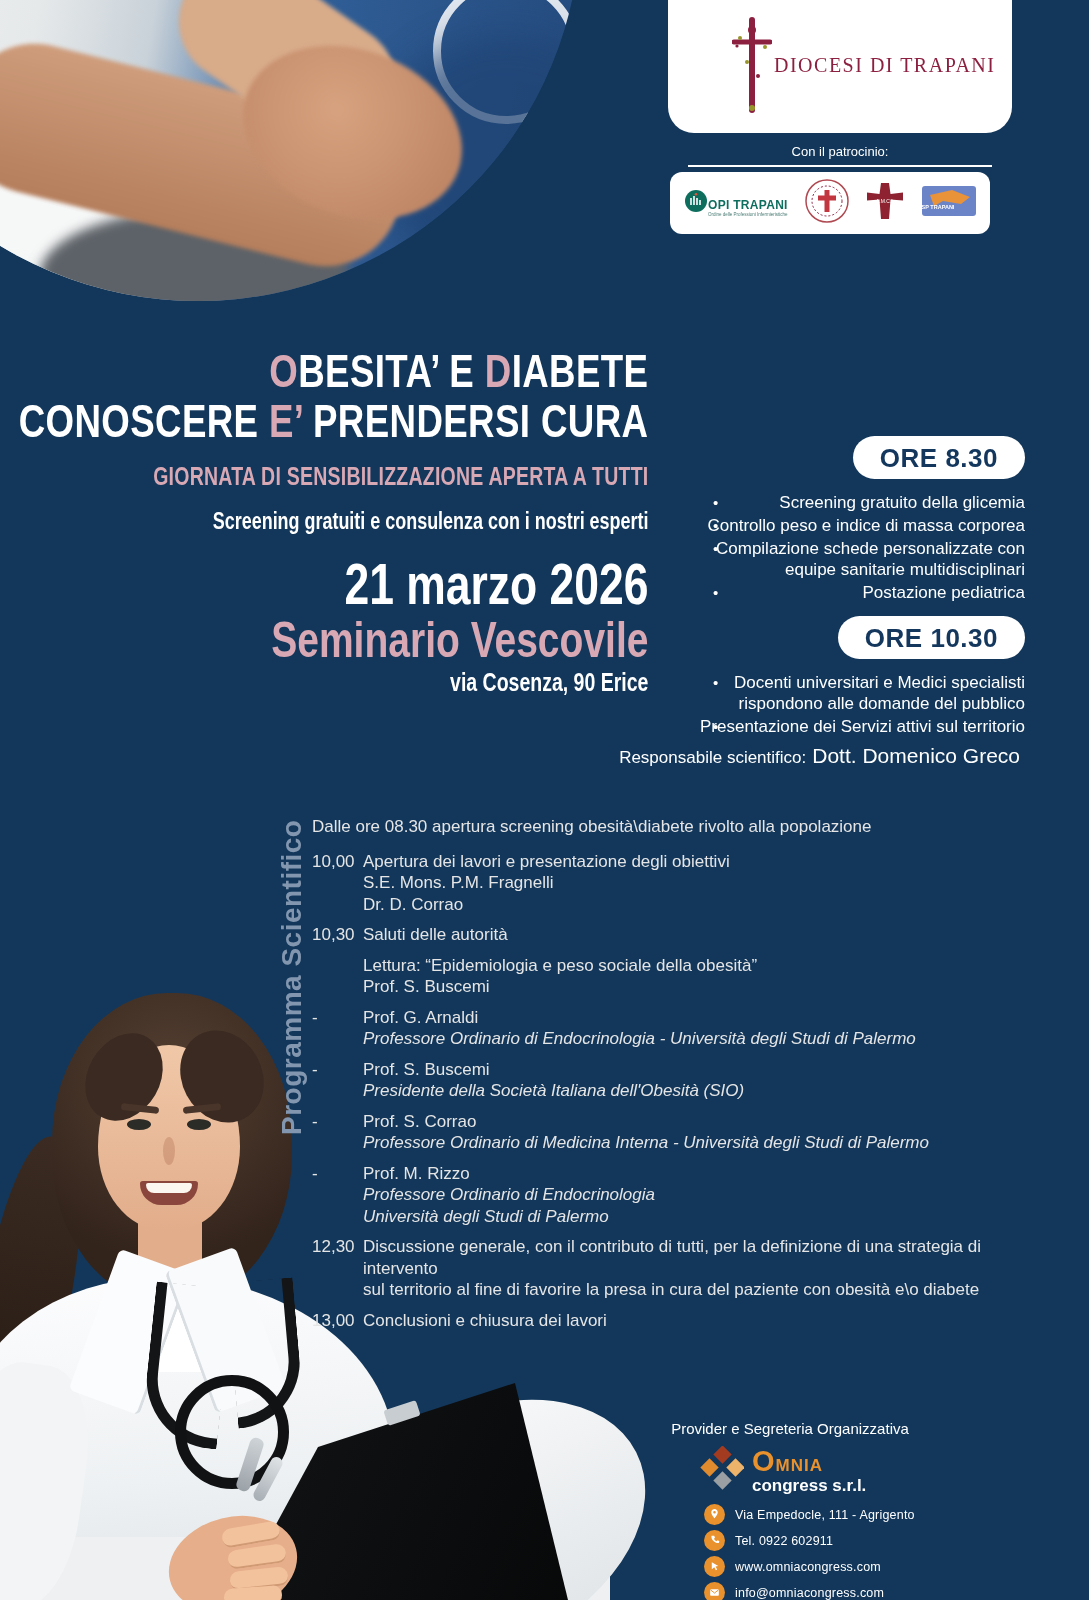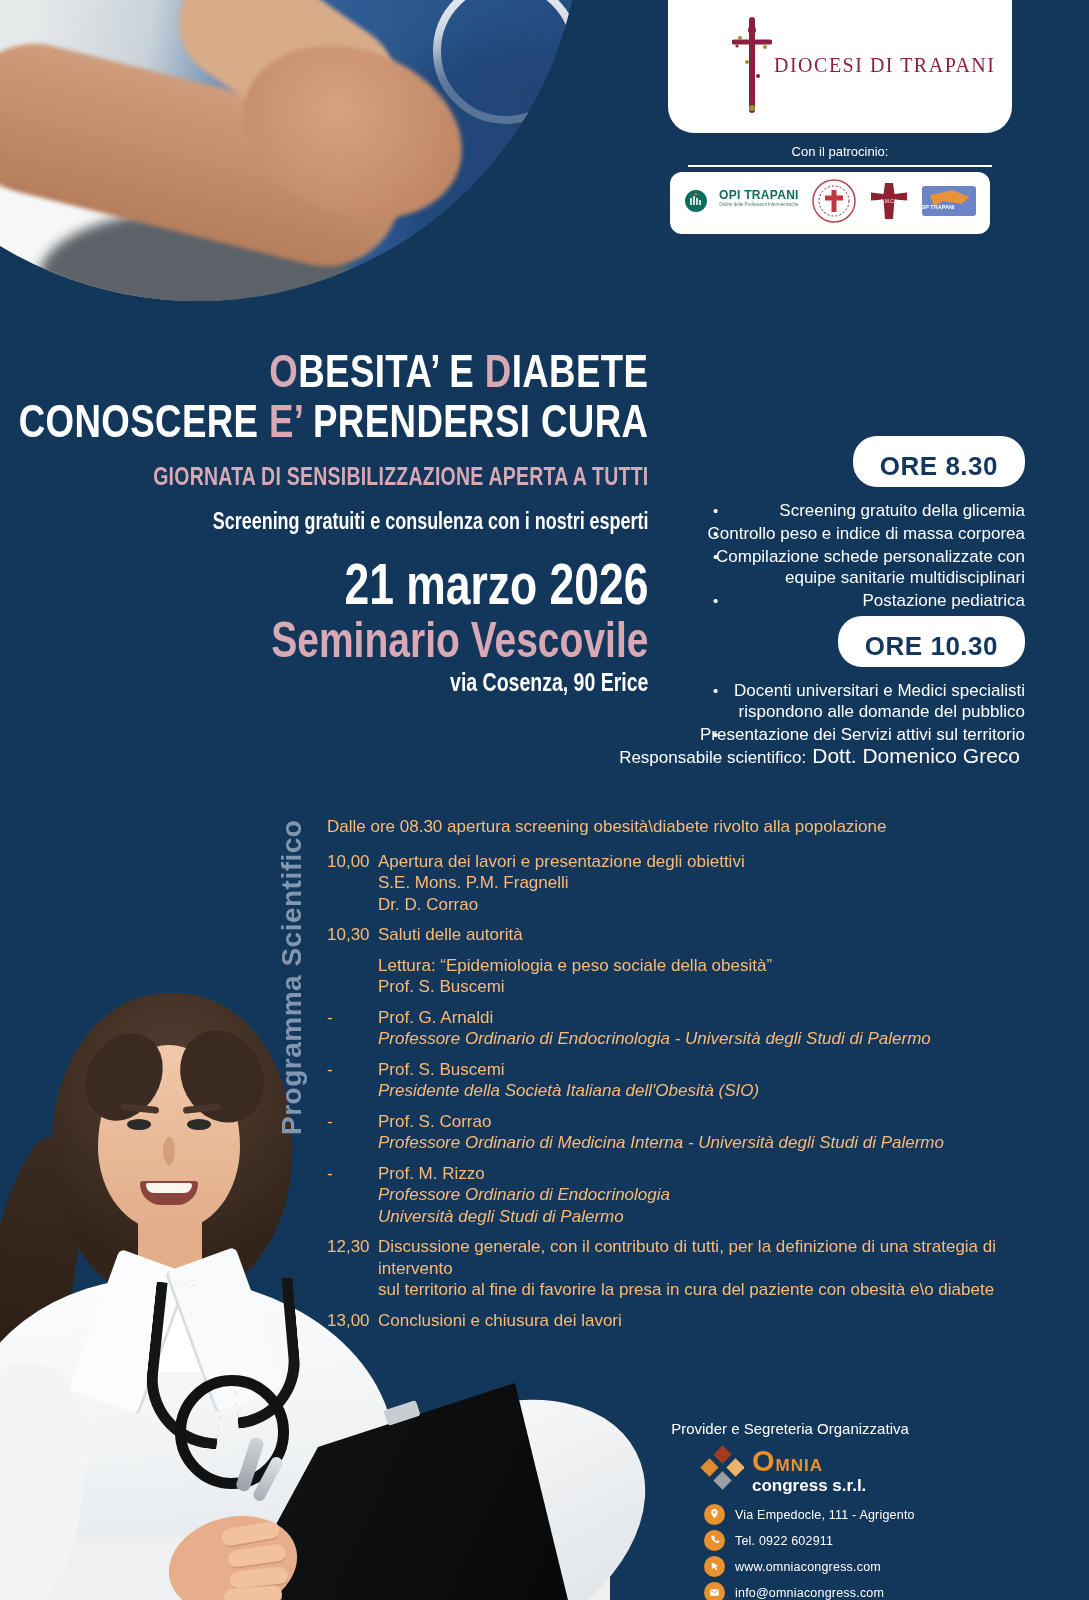--- a/index.html
+++ b/index.html
@@ -23,51 +23,51 @@
   .diocesi-card{left:668px;top:0;width:344px;height:133px;background:#fff;border-radius:0 0 26px 26px;}
   .diocesi-cross{position:absolute;left:64px;top:16px;}
   .diocesi-name{position:absolute;left:106px;top:54px;font-family:"Liberation Serif",serif;
     font-size:20px;letter-spacing:1.5px;color:#8c2040;white-space:nowrap;}
 
   
   .patro-label{left:688px;top:144px;width:304px;text-align:center;color:#fff;font-size:13px;}
   .patro-line{left:688px;top:165px;width:304px;height:2px;background:#fff;}
   .patro-strip{left:670px;top:172px;width:320px;height:62px;background:#fff;border-radius:12px;
     display:flex;align-items:center;justify-content:space-between;padding:0 14px;box-sizing:border-box;}
-  .opi{display:flex;align-items:flex-start;gap:11px;}
+  .opi{display:flex;align-items:flex-end;gap:0;}
   .opi-texts{line-height:1;}
   .opi-name{color:#0e6e5e;font-weight:700;font-size:12px;letter-spacing:.3px;}
   .opi-sub{color:#4b7d74;font-size:4.5px;margin-top:2px;}
 
   
   .title-block{right:441px;top:346px;text-align:right;color:#fff;}
   .tline{transform:scaleX(.78);transform-origin:100% 50%;white-space:nowrap;font-weight:700;}
   .t-main{font-size:47px;line-height:1.06;letter-spacing:.5px;}
   .pk{color:#d8a8b4;}
   .t-sub1{font-size:25px;color:#d8a8b4;margin-top:16px;letter-spacing:.3px;}
   .t-sub2{font-size:23px;margin-top:17px;}
   .t-date{font-size:57px;margin-top:20px;line-height:1.02;}
   .t-venue{font-size:50px;color:#d8a8b4;line-height:1.0;margin-top:2px;}
   .t-addr{font-size:25px;margin-top:3px;}
 
   
   .ore{right:64px;width:362px;text-align:right;color:#fff;}
   .ore-830{top:436px;} .ore-1030{top:616px;}
   .ore-pill{display:inline-block;background:#fff;color:#14375e;font-weight:700;font-size:26px;
-    padding:15px 27px 5px;border-radius:24px;letter-spacing:.5px;}
+    padding:7px 27px 5px;border-radius:24px;letter-spacing:.5px;}
   .ore ul{list-style:none;margin:13px 0 0;padding:0;font-size:17px;line-height:21px;}
   .ore li{position:relative;margin-bottom:2px;}
   .ore li::before{content:"•";position:absolute;left:50px;top:0;color:#fff;font-size:15px;}
   .resp{right:69px;top:744px;color:#fff;text-align:right;white-space:nowrap;}
   .resp-label{font-size:17px;} .resp-name{font-size:21px;margin-left:6px;}
 
   
   .vlabel{left:276px;top:800px;height:335px;writing-mode:vertical-rl;transform:rotate(180deg);
     color:#8296af;font-weight:700;font-size:28px;letter-spacing:.5px;z-index:3;}
-  .program{left:327px;top:816px;width:692px;color:#fdba74;font-size:17px;line-height:21.5px;z-index:3;}
+  .program{left:312px;top:816px;width:692px;color:#e5e5e5;font-size:17px;line-height:21.5px;z-index:3;}
   .prow{display:flex;margin-bottom:9px;}
   .ptime{width:51px;flex:none;}
   .pdash{width:51px;flex:none;}
   .pbody{flex:1;}
   .pintro{margin-bottom:13px;}
   .role{font-style:italic;}
   .sp{margin-bottom:9px;}
 
   
   .doctor{left:0;top:985px;width:660px;height:615px;overflow:hidden;z-index:1;}

